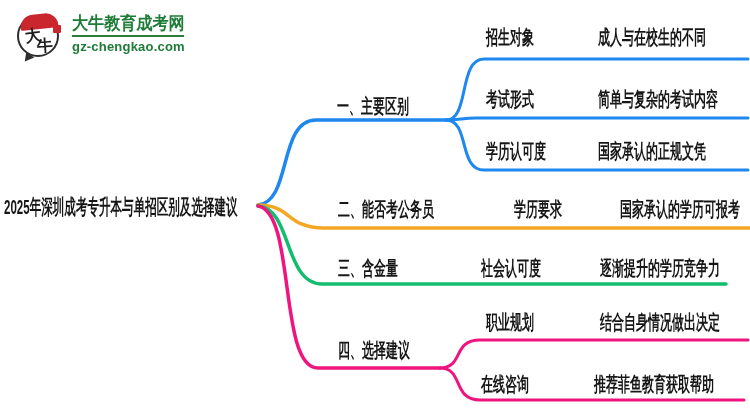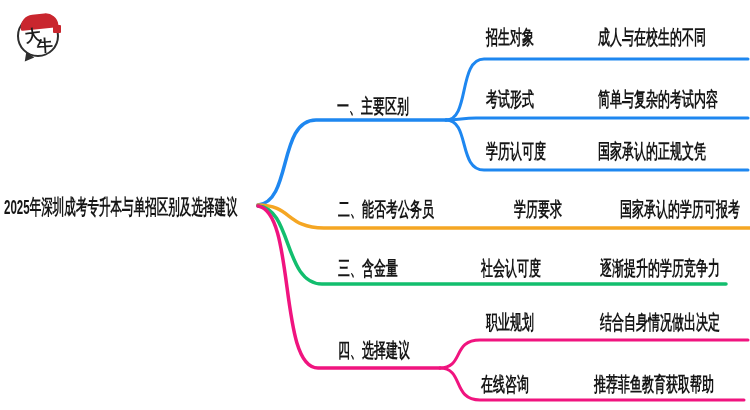--- a/index.html
+++ b/index.html
@@ -71,20 +71,25 @@
 
 <div class="logo">
   <div class="logo-mark">
     <div class="logo-circle"></div>
     <div class="logo-beret"></div>
     <span class="logo-char da">大</span>
     <span class="logo-char niu">牛</span>
     <div class="logo-seal"></div>
     <div class="logo-tail"></div>
   </div>
+  <div class="logo-text">
+    <div class="logo-name">大牛教育成考网</div>
+    <div class="logo-divider"></div>
+    <div class="logo-url">gz-chengkao.com</div>
+  </div>
 </div>
 
 <div class="t title" style="left:4px;top:194px;">2025年深圳成考专升本与单招区别及选择建议</div>
 
 <div class="t" style="left:337px;top:95px;">一、主要区别</div>
 <div class="t" style="left:486px;top:26px;">招生对象</div>
 <div class="t" style="left:598px;top:26px;">成人与在校生的不同</div>
 <div class="t" style="left:486px;top:88px;">考试形式</div>
 <div class="t" style="left:598px;top:88px;">简单与复杂的考试内容</div>
 <div class="t" style="left:486px;top:140px;">学历认可度</div>

